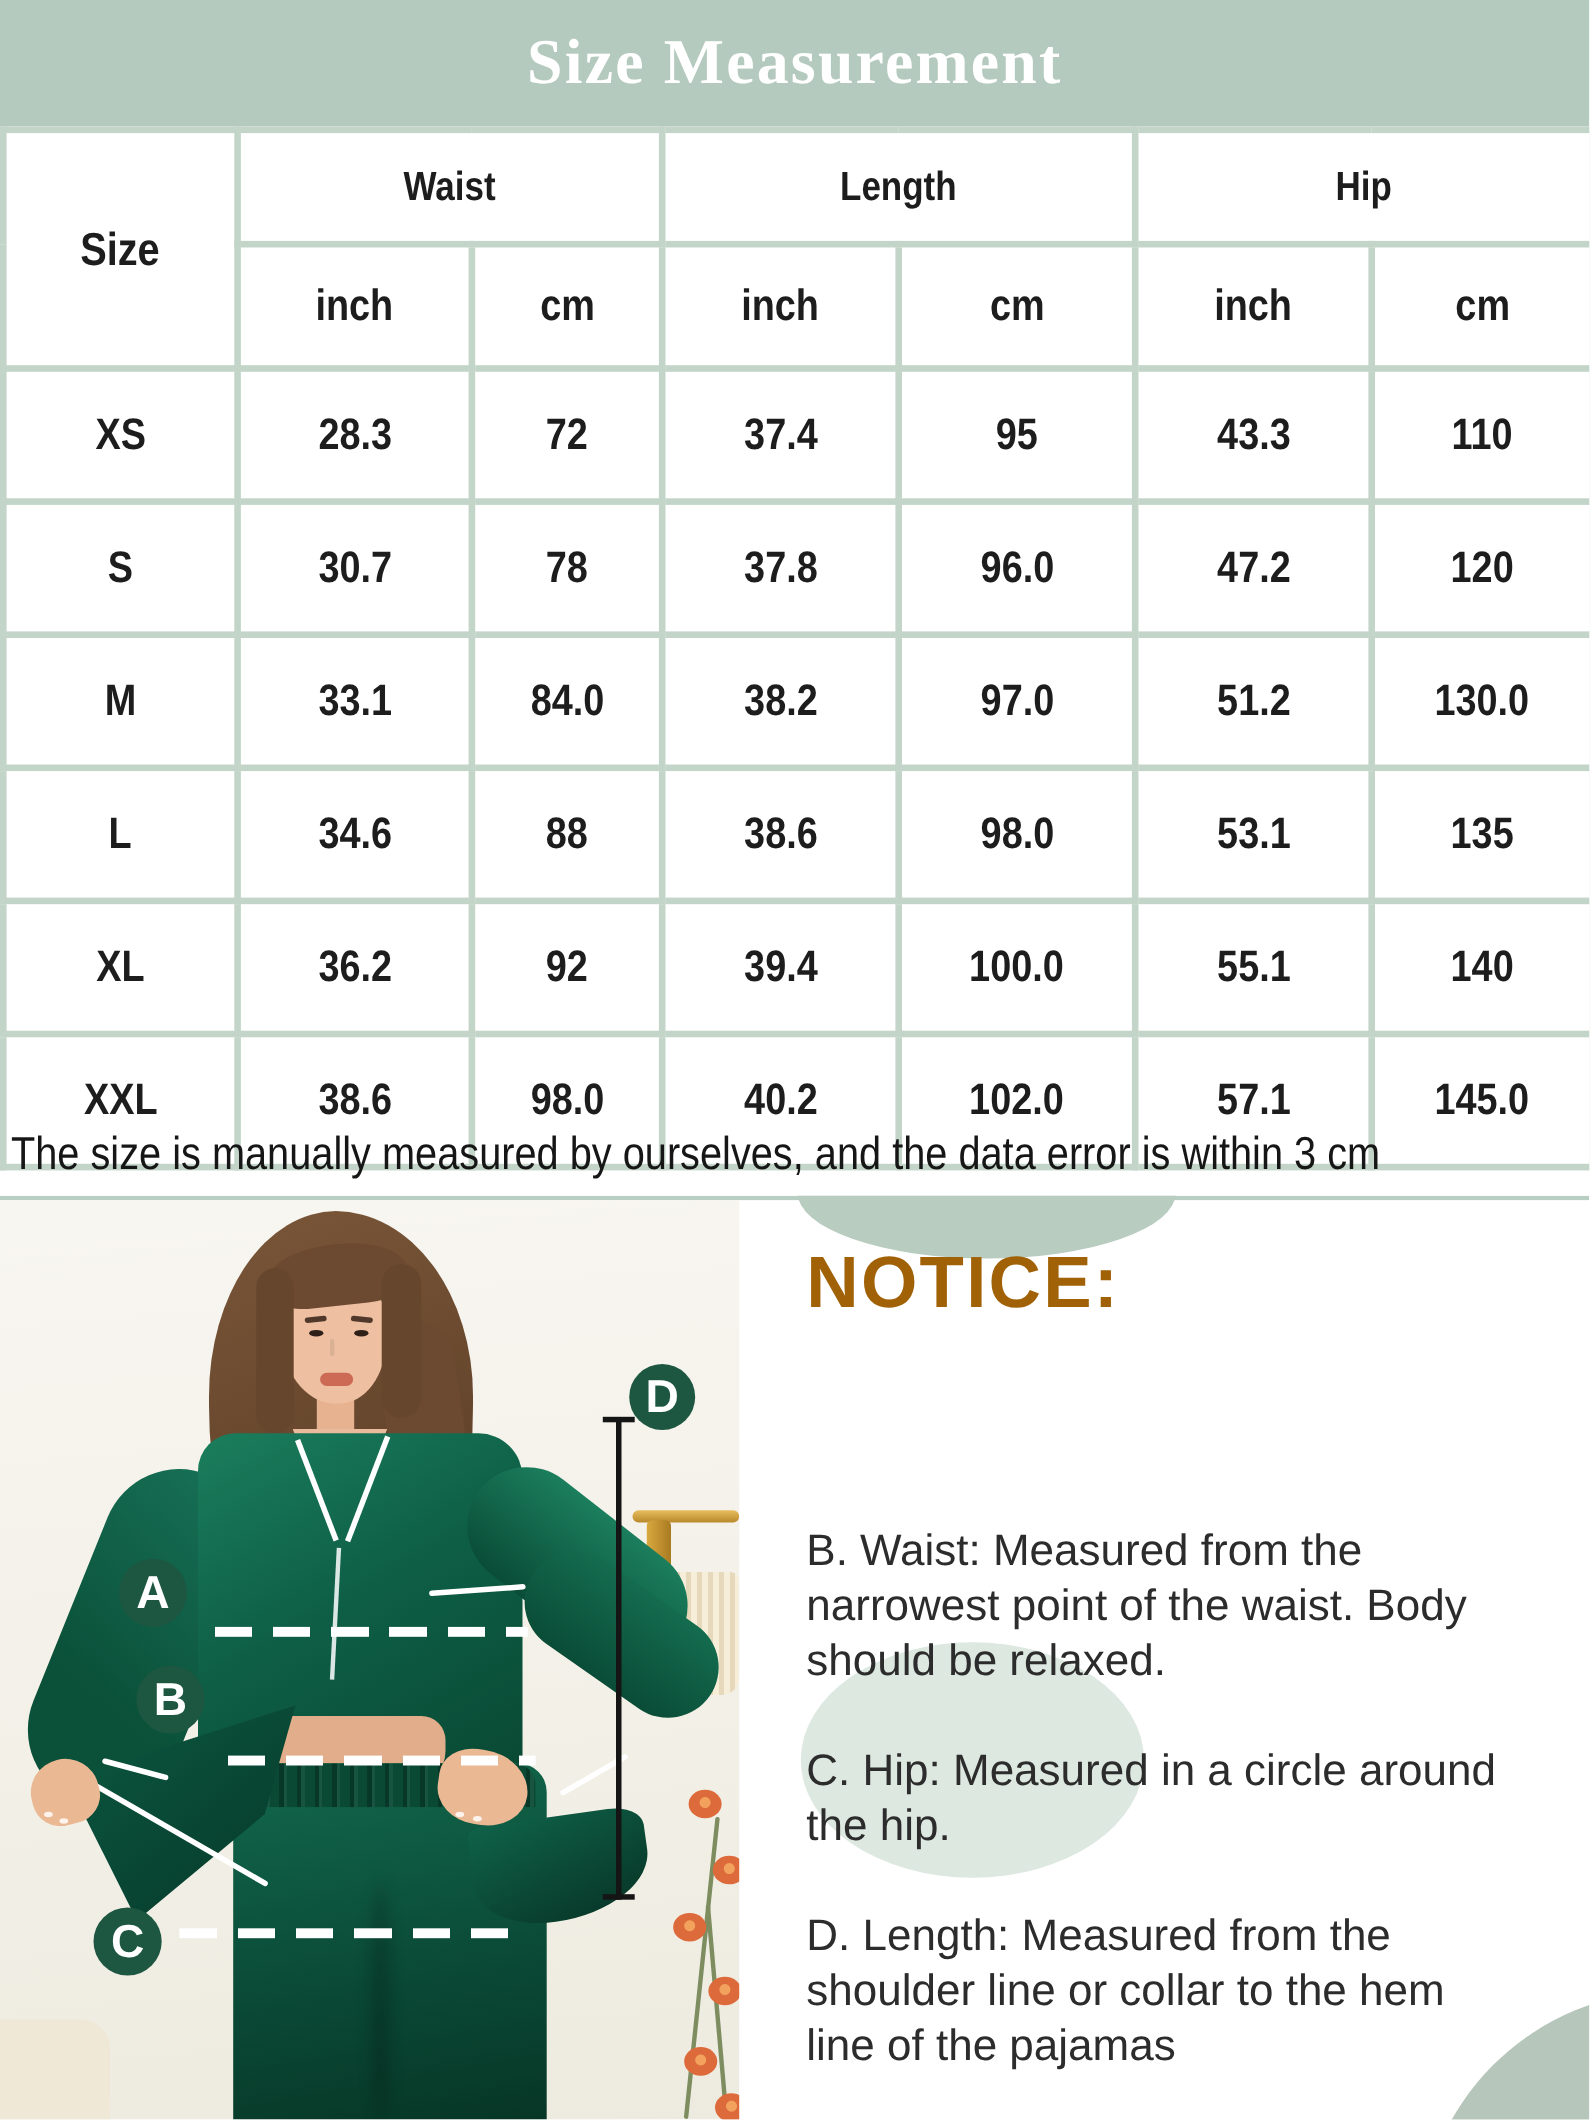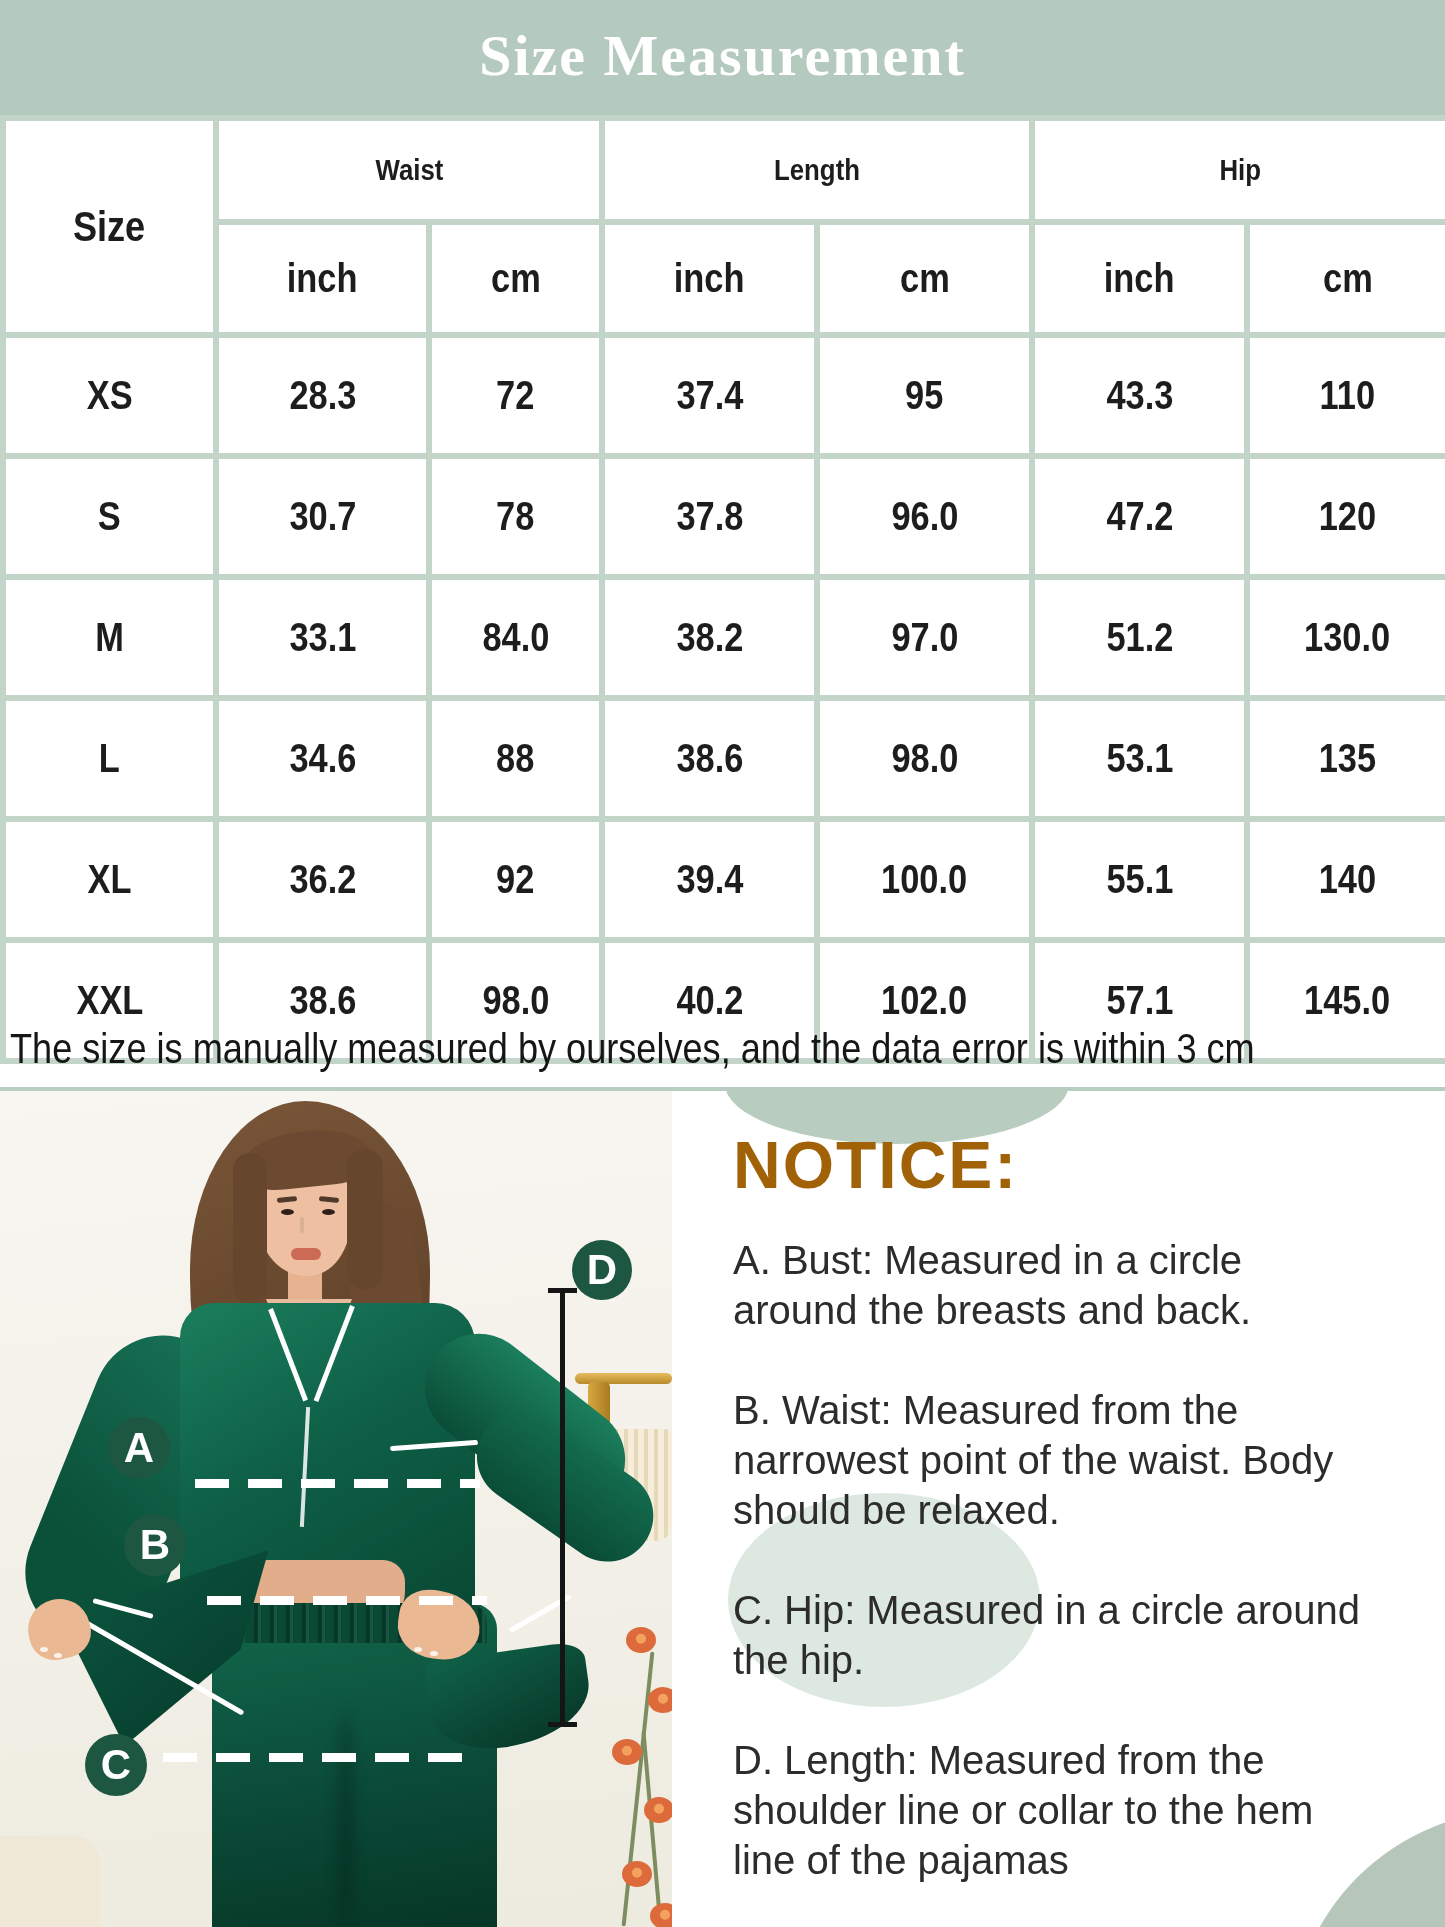--- a/index.html
+++ b/index.html
@@ -9,21 +9,21 @@
   
   .band{position:absolute;left:0;top:0;width:1445px;height:115px;background:#b5cabe;}
   .band .title{display:block;text-align:center;line-height:112px;
     font-family:"Liberation Serif","DejaVu Serif",serif;font-weight:700;font-size:58px;
     color:#ffffff;letter-spacing:2px;}
 
   
   .size-table{position:absolute;left:0;top:115px;width:1445px;border-collapse:collapse;table-layout:fixed;}
   .size-table td,.size-table th{border:6px solid #c3d5c8;background:#ffffff;text-align:center;
     vertical-align:middle;font-weight:700;color:#1d1d1d;padding:0;}
-  .size-table .grp{height:98px;font-size:30px;}
+  .size-table .grp{height:98px;font-size:37px;}
   .size-table .unit{height:107px;font-size:40px;}
   .size-table .szcol{font-size:42px;}
   .size-table .cell{height:115px;font-size:40px;}
   .cnd{display:inline-block;transform:scaleX(.86);transform-origin:center;white-space:nowrap;}
 
   
   .note{position:absolute;left:10px;top:1022px;width:1680px;font-size:42px;line-height:54px;
     font-weight:400;color:#161616;transform:scaleX(.86);transform-origin:left center;white-space:nowrap;}
 
   
@@ -295,19 +295,18 @@
       <div class="dash dash-b"></div>
       <div class="marker mk-c"><span>C</span></div>
       <div class="dash dash-c"></div>
       <div class="marker mk-d"><span>D</span></div>
       <div class="dline"></div>
       <div class="dcap dcap-top"></div>
       <div class="dcap dcap-bot"></div>
     </div>
 
     <div class="notice-heading">NOTICE:</div>
-    <p class="notice-p np-a">A. Bust: Measured in a circle around the breasts and back.</p>
     <p class="notice-p np-c">C. Hip: Measured in a circle around the hip.</p>
     <p class="notice-p np-b">B. Waist: Measured from the narrowest point of the waist. Body should be relaxed.</p>
     <p class="notice-p np-d">D. Length: Measured from the shoulder line or collar to the hem line of the pajamas</p>
   </div>
 
 </div>
 
 </body></html>

